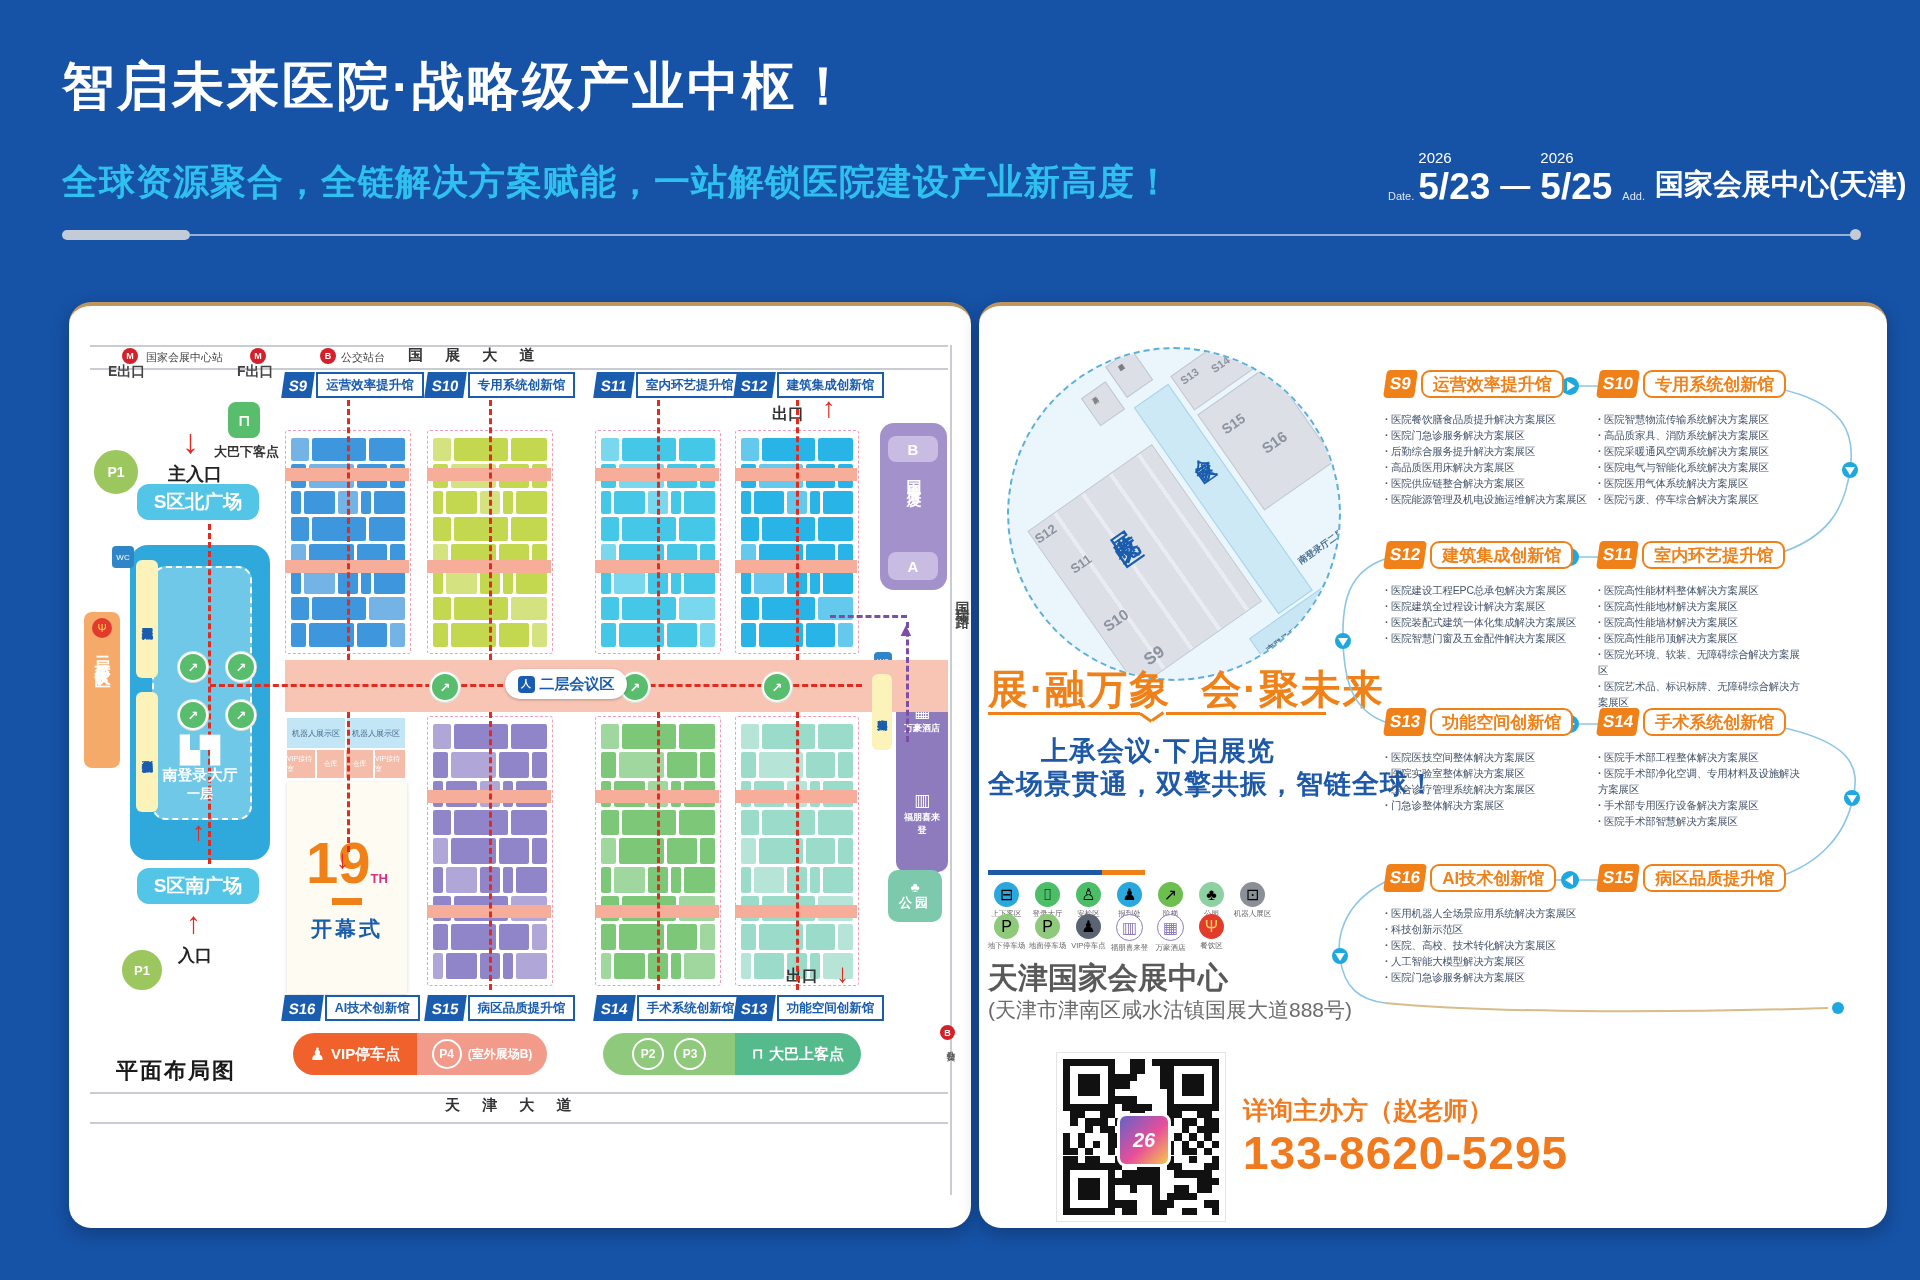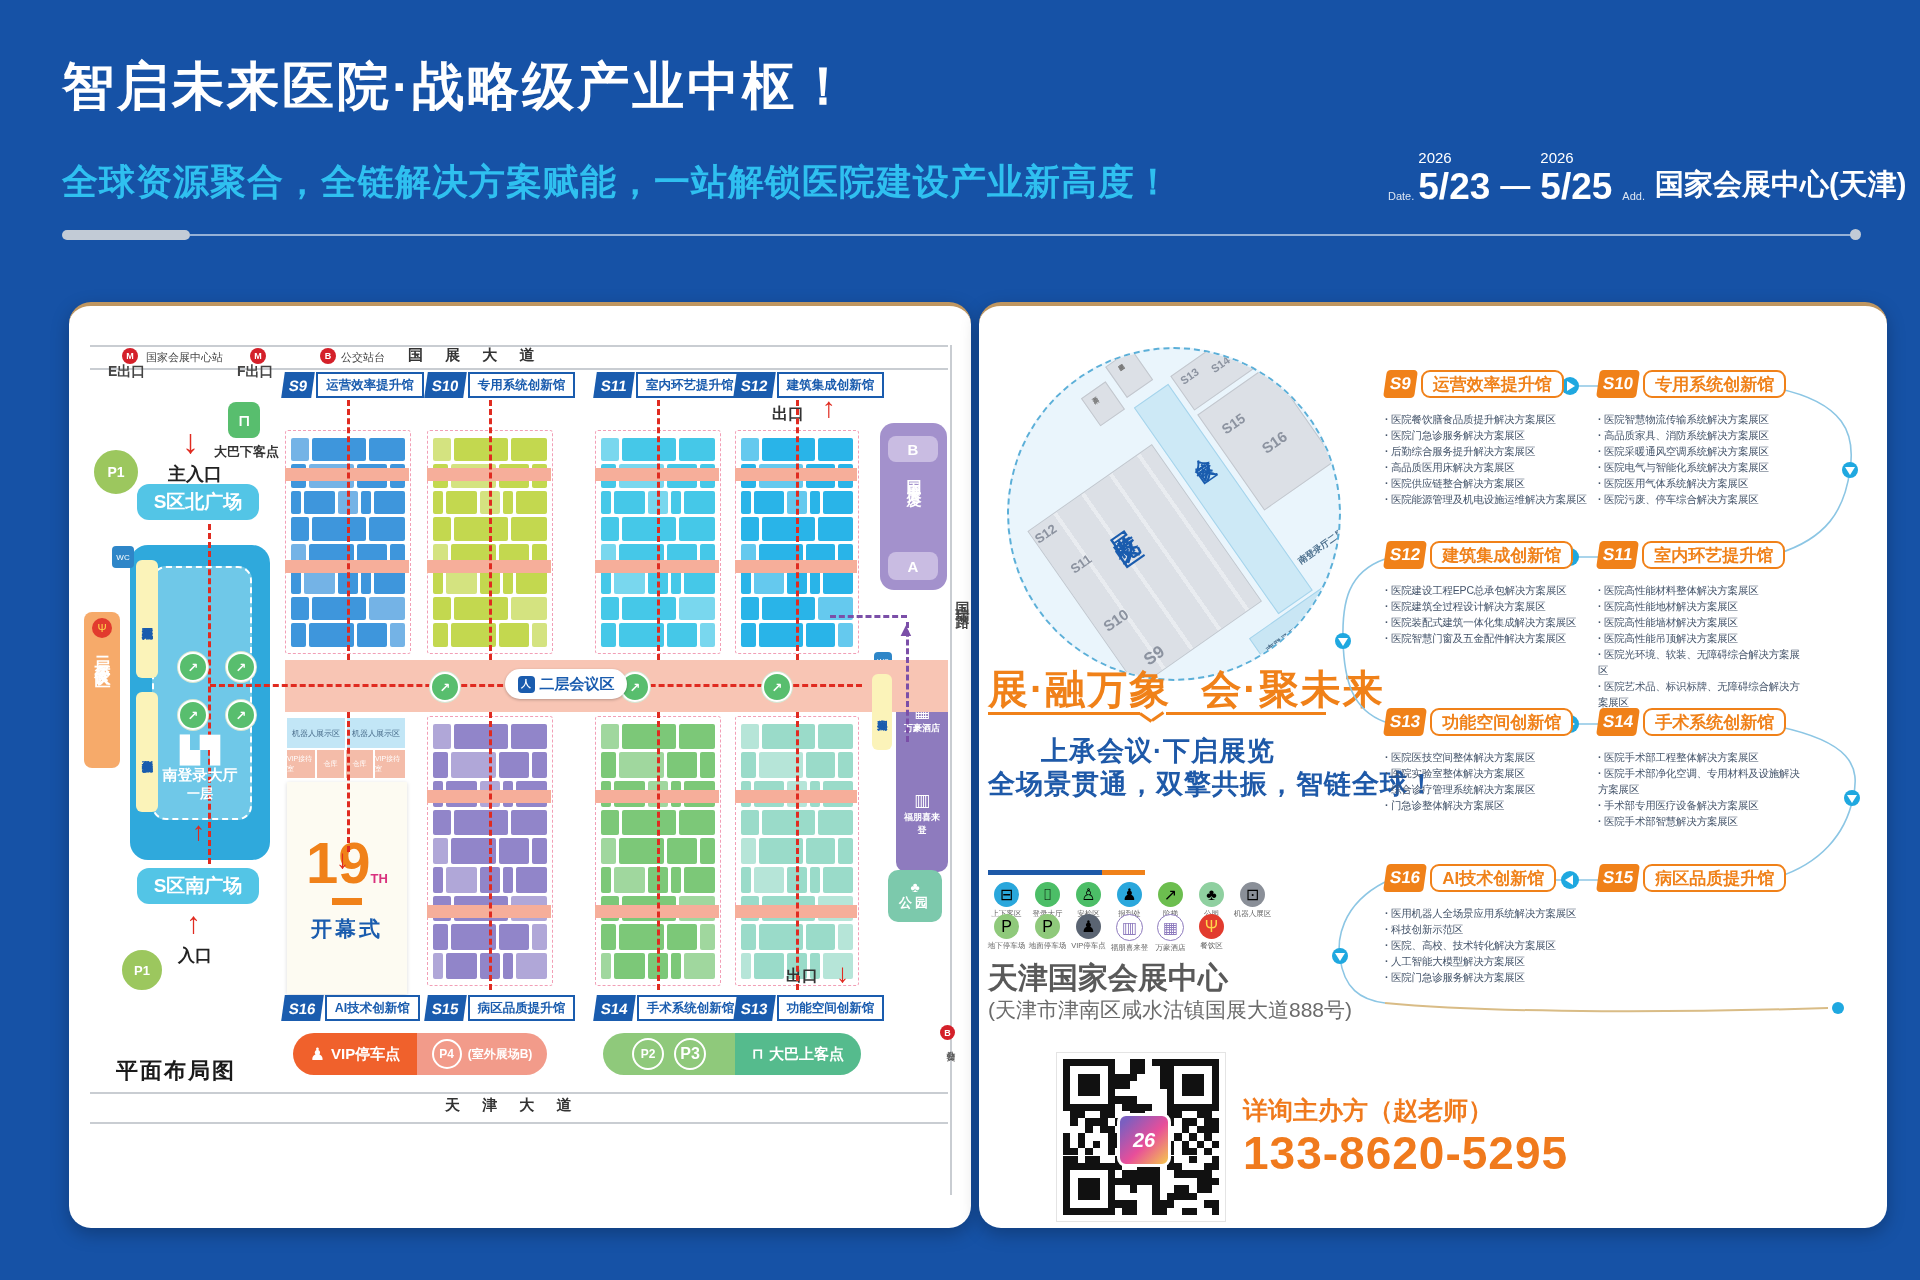--- a/index.html
+++ b/index.html
@@ -639,21 +639,21 @@
   <div class="abs legend-seg" style="left:293px;top:1033px;width:124px;background:#F0612C;border-radius:21px 0 0 21px;justify-content:center;gap:6px;">
     <span style="font-size:17px;">♟</span>
     <span style="font-size:15px;">VIP停车点</span>
     </div>
   <div class="abs legend-seg" style="left:417px;top:1033px;width:130px;background:#F29B8A;border-radius:0 21px 21px 0;justify-content:center;gap:6px;">
     <span class="ring" style="width:26px;height:26px;font-size:12px;">P4</span>
     <span style="font-size:12px;">(室外展场B)</span>
     </div>
   <div class="abs legend-seg" style="left:603px;top:1033px;width:132px;background:#8FC97B;border-radius:21px 0 0 21px;justify-content:center;gap:10px;">
     <span class="ring" style="width:28px;height:28px;font-size:12px;">P2</span>
-    <span class="ring" style="width:28px;height:28px;font-size:16px;">P3</span>
+    <span class="ring" style="width:28px;height:28px;font-size:12px;">P3</span>
     </div>
   <div class="abs legend-seg" style="left:735px;top:1033px;width:126px;background:#55BB8D;border-radius:0 21px 21px 0;justify-content:center;gap:5px;">
     <span style="font-size:15px;">⊓</span>
     <span style="font-size:15px;">大巴上客点</span>
     </div>
 
   <div class="abs" style="left:116px;top:1056px;font-size:22px;font-weight:900;color:#1A1A1A;letter-spacing:2px;">平面布局图</div>
   <div class="abs roadline" style="left:90px;top:1092px;width:858px;"></div>
   <div class="abs road-name" style="left:445px;top:1096px;">天 津 大 道</div>
   <div class="abs roadline" style="left:90px;top:1122px;width:858px;"></div>

